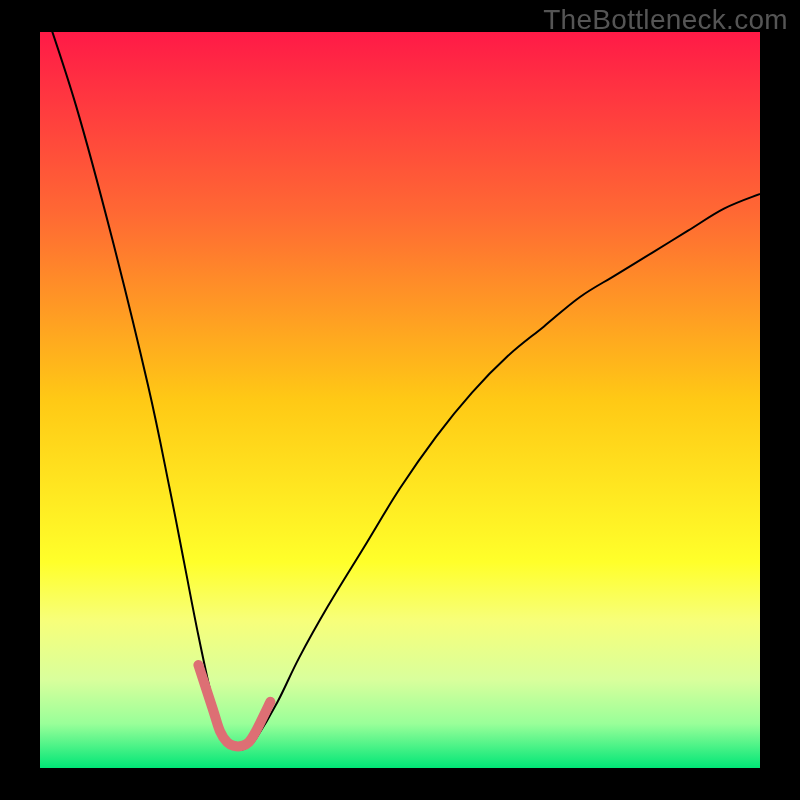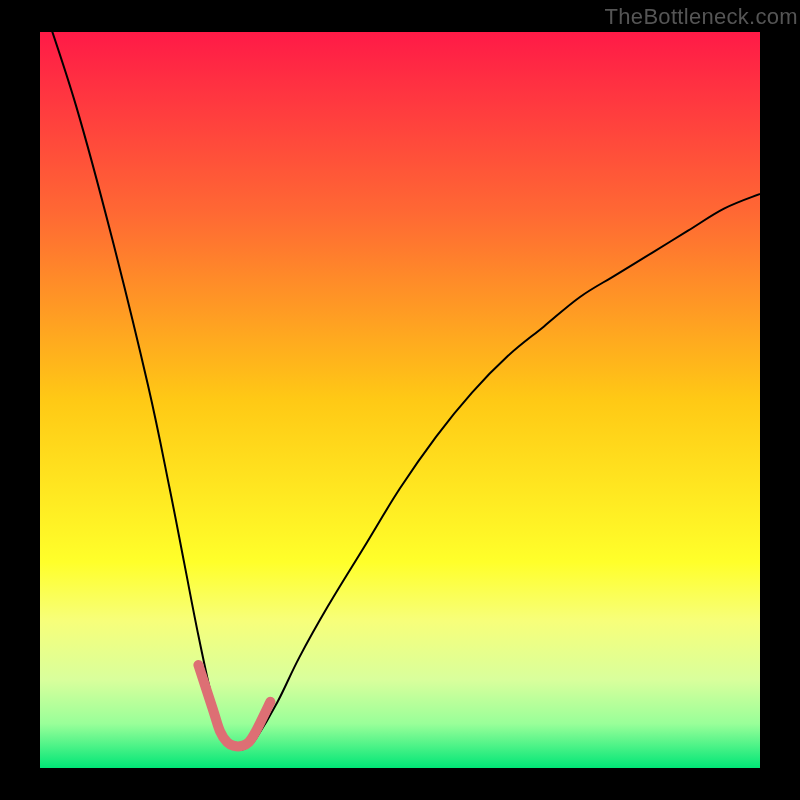--- a/index.html
+++ b/index.html
@@ -13,23 +13,23 @@
   }
   .frame {
     position: relative;
     width: 800px;
     height: 800px;
     background: #000;
   }
   .watermark {
     position: absolute;
     top: 4px;
-    right: 2px;
+    right: 12px;
     color: #555;
-    font-size: 22px;
+    font-size: 28px;
     font-weight: 500;
     letter-spacing: 0.3px;
     z-index: 10;
     user-select: none;
   }
   .plot-wrap {
     position: absolute;
     left: 40px;
     top: 32px;
     width: 720px;

